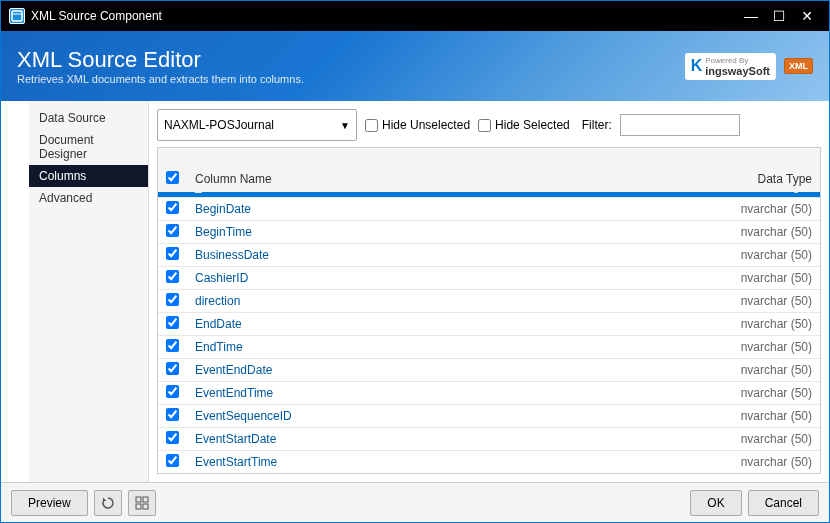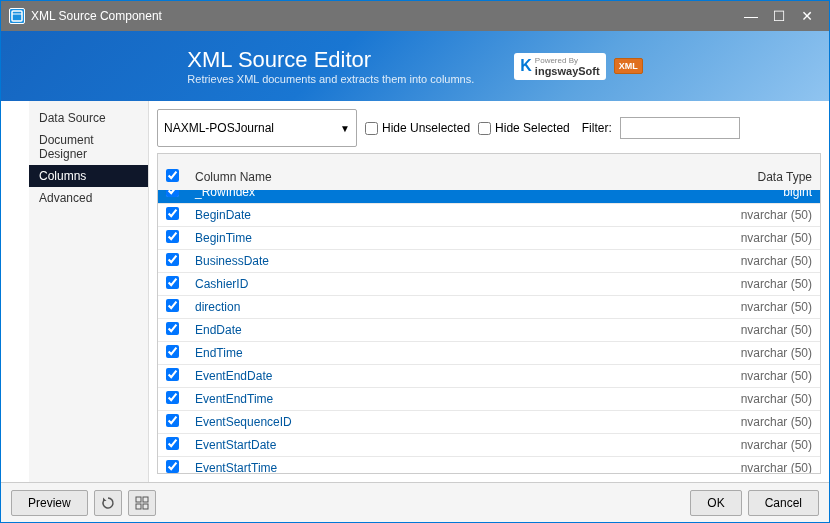--- a/index.html
+++ b/index.html
@@ -1,52 +1,52 @@
 <!DOCTYPE html>
 <html><head>
   <meta charset="utf-8">
   <style>
     * { box-sizing: border-box; margin: 0; padding: 0; }
     body { font-family: 'Segoe UI', Tahoma, Geneva, Verdana, sans-serif; font-size: 13px; background: #f0f0f0; width: 830px; height: 523px; overflow: hidden; }
 
     .window { width: 830px; height: 523px; border: 1px solid #0078d7; display: flex; flex-direction: column; background: #fff; }
 
-    .title-bar { background: #737373; height: 30px; display: flex; align-items: center; padding: 0 8px; color: white; font-size: 12px; }
+    .title-bar { background: #000000; height: 30px; display: flex; align-items: center; padding: 0 8px; color: white; font-size: 12px; }
     .title-bar-icon { width: 16px; height: 16px; margin-right: 6px; background: #1a90e0; border: 1px solid #fff; border-radius: 2px; display: flex; align-items: center; justify-content: center; font-size: 9px; font-weight: bold; color: white; }
     .title-bar-text { flex: 1; }
     .title-bar-controls { display: flex; gap: 0; }
     .title-bar-btn { width: 28px; height: 30px; background: transparent; border: none; color: white; cursor: pointer; display: flex; align-items: center; justify-content: center; font-size: 14px; }
 
-    .header-banner { background: linear-gradient(135deg, #1565c0 0%, #1976d2 40%, #5ba3e0 70%, #90c4f0 100%); padding: 10px 16px; display: flex; align-items: center; justify-content: center; min-height: 70px; gap: 40px; }
+    .header-banner { background: linear-gradient(135deg, #1565c0 0%, #1976d2 40%, #5ba3e0 70%, #90c4f0 100%); padding: 10px 16px; display: flex; align-items: center; justify-content: space-between; min-height: 70px; gap: 40px; }
     .header-left h1 { color: white; font-size: 22px; font-weight: 300; }
     .header-left p { color: rgba(255,255,255,0.85); font-size: 11px; }
     .header-right { display: flex; align-items: center; gap: 8px; }
     .ks-logo { background: white; border-radius: 3px; padding: 3px 6px; display: flex; align-items: center; gap: 3px; }
     .xml-badge { background: #e07020; color: white; font-size: 9px; font-weight: bold; border-radius: 2px; padding: 2px 4px; border: 1px solid #c06010; }
 
     .main-content { display: flex; flex: 1; overflow: hidden; padding-left: 28px; }
 
     .sidebar { width: 120px; background: #f5f5f5; border-right: 1px solid #ddd; padding: 6px 0; }
     .sidebar-item { padding: 4px 10px; cursor: pointer; color: #333; font-size: 12px; }
     .sidebar-item.active { background: #0f172a; color: white; }
 
     .content-area { flex: 1; display: flex; flex-direction: column; padding: 8px; overflow: hidden; }
 
     .toolbar { display: flex; align-items: center; gap: 8px; margin-bottom: 6px; }
-    .dropdown-select { height: 38px; border: 1px solid #aaa; border-radius: 2px; padding: 0 6px; font-size: 12px; background: white; min-width: 200px; cursor: pointer; display: flex; align-items: center; justify-content: space-between; }
+    .dropdown-select { height: 32px; border: 1px solid #aaa; border-radius: 2px; padding: 0 6px; font-size: 12px; background: white; min-width: 200px; cursor: pointer; display: flex; align-items: center; justify-content: space-between; }
     .dropdown-select select { border: none; background: transparent; font-size: 12px; appearance: none; width: 100%; outline: none; }
     .checkbox-label { display: flex; align-items: center; gap: 4px; font-size: 12px; cursor: pointer; white-space: nowrap; }
     .checkbox-label input[type=checkbox] { margin: 0; }
     .filter-label { font-size: 12px; margin-left: 4px; }
     .filter-input { height: 22px; border: 1px solid #aaa; padding: 0 4px; font-size: 12px; width: 120px; }
 
     .table-container { flex: 1; border: 1px solid #ccc; overflow-y: auto; overflow-x: hidden; }
     table { width: 100%; border-collapse: collapse; }
     thead tr { background: #f5f5f5; }
-    thead th { padding: 5px 8px; text-align: left; border-bottom: 1px solid #ccc; font-weight: normal; font-size: 12px; color: #333; position: sticky; top: 10px; background: #f5f5f5; }
+    thead th { padding: 5px 8px; text-align: left; border-bottom: 1px solid #ccc; font-weight: normal; font-size: 12px; color: #333; position: sticky; top: 18px; background: #f5f5f5; }
     thead th:last-child { text-align: right; }
     tbody tr { border-bottom: 1px solid #e8e8e8; }
     tbody tr.selected { background: #0078d7; color: white; }
     tbody tr.selected td { color: white; }
     tbody td { padding: 3px 8px; font-size: 12px; }
     tbody td:last-child { text-align: right; color: #666; }
     tbody tr.selected td:last-child { color: white; }
     .col-name-link { color: #0058a0; text-decoration: none; cursor: pointer; }
     tbody tr.selected .col-name-link { color: white; }
 

